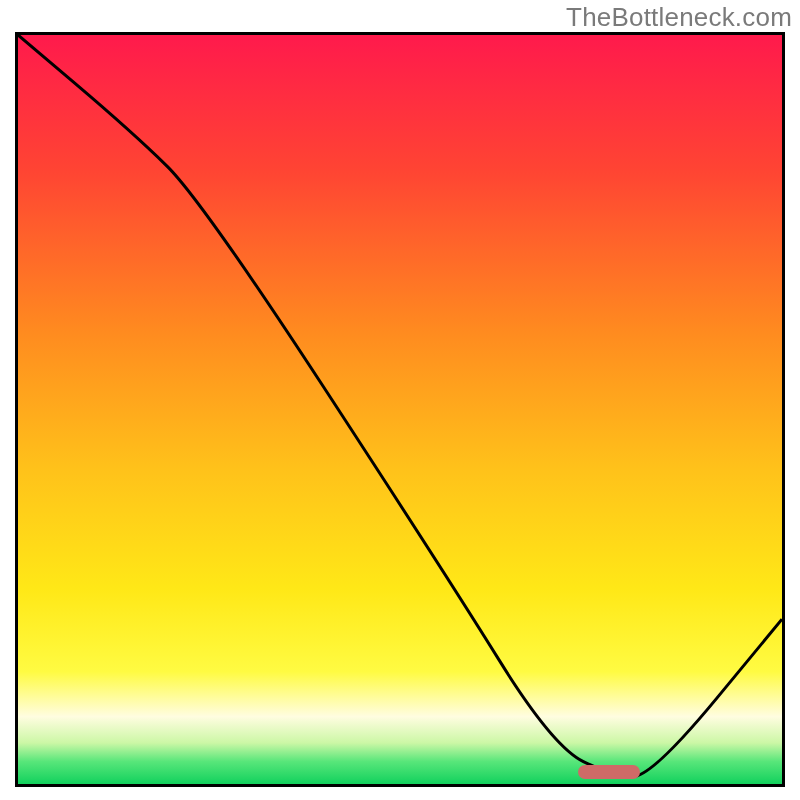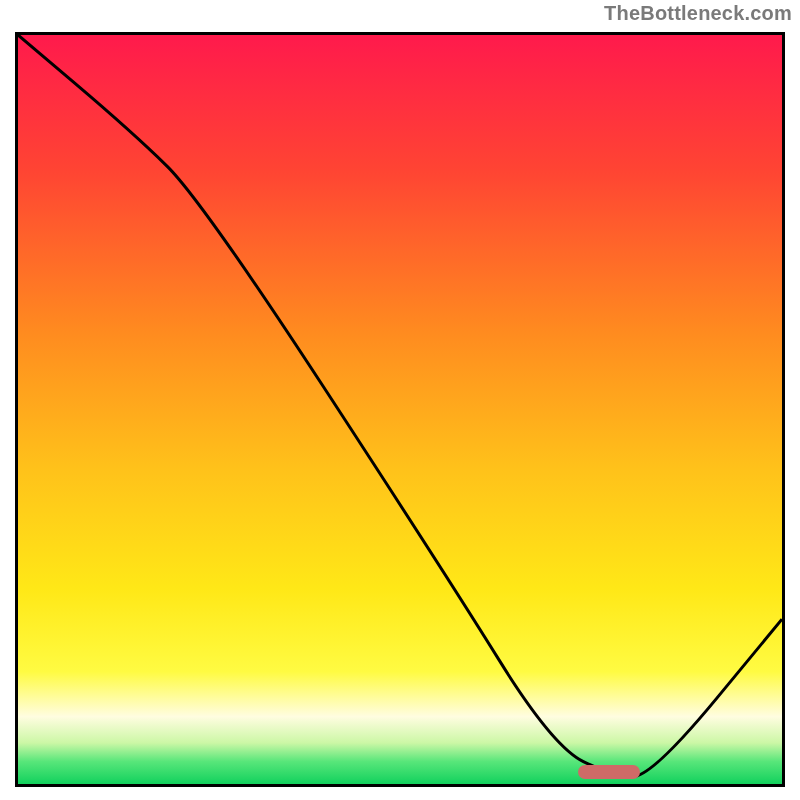--- a/index.html
+++ b/index.html
@@ -13,22 +13,22 @@
   }
   .frame {
     position: relative;
     width: 800px;
     height: 800px;
   }
   .watermark {
     position: absolute;
     top: 2px;
     right: 8px;
-    font-size: 20px;
-    font-weight: 700;
+    font-size: 26px;
+    font-weight: 400;
     color: #7a7a7a;
     letter-spacing: 0.2px;
     z-index: 20;
   }
   .border-black {
     position: absolute;
     left: 15px;
     top: 32px;
     width: 770px;
     height: 755px;

